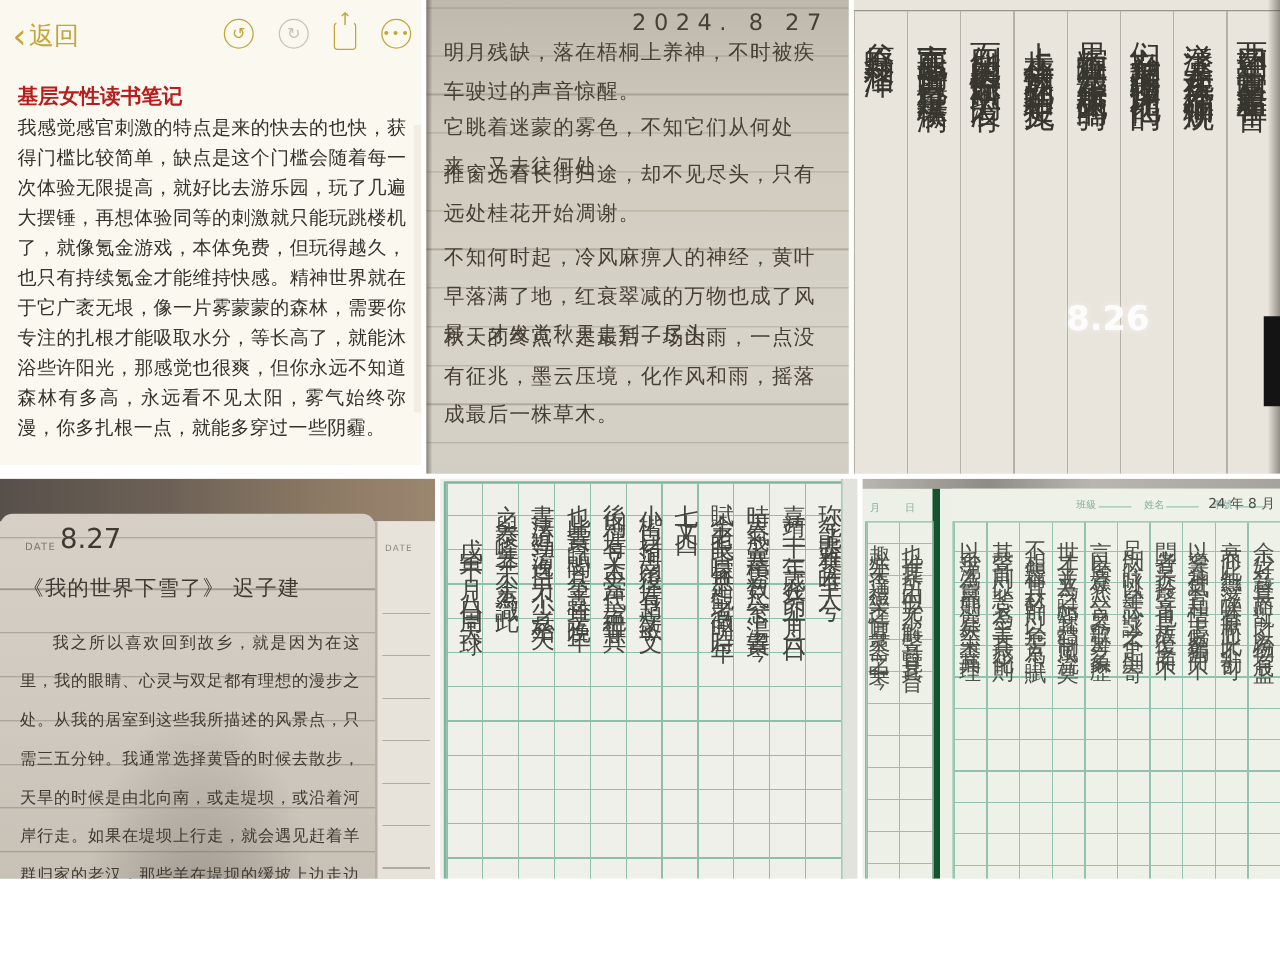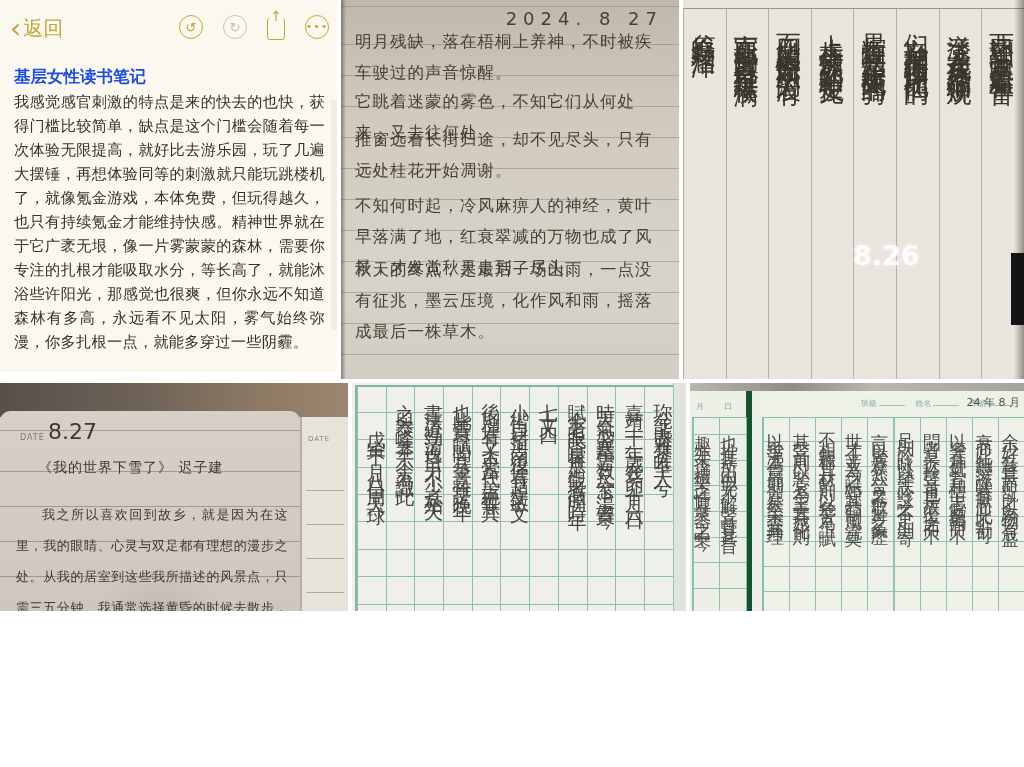--- a/index.html
+++ b/index.html
@@ -1,34 +1,34 @@
 <!DOCTYPE html>
 <html><head>
 <meta charset="utf-8">
 <style>
   html,body{margin:0;padding:0;background:#ffffff;}
-  .stage{position:relative;width:1024px;height:611px;background:#ffffff;overflow:hidden;
+  .stage{position:relative;width:1024px;height:703px;background:#ffffff;overflow:hidden;
          font-family:"DejaVu Sans",sans-serif;}
   .panel{position:absolute;overflow:hidden;}
 
   
   .notes{left:0;top:0;width:337px;height:379px;background:#fbf8f0;}
   .notes-header{position:absolute;left:0;top:12px;width:100%;height:34px;}
   .back-btn{position:absolute;left:10px;top:2px;color:#c2a53c;font-size:20px;line-height:28px;cursor:pointer;}
   .back-chevron{font-size:28px;vertical-align:-3px;margin-right:2px;}
   .hdr-icons{position:absolute;right:8px;top:2px;display:flex;gap:20px;align-items:center;}
   .circ{width:22px;height:22px;border:1.6px solid #c2a53c;border-radius:50%;color:#c2a53c;
         display:flex;align-items:center;justify-content:center;font-size:13px;line-height:1;}
   .circ.disabled{border-color:#c6c2b8;color:#c6c2b8;}
   .share-ic{position:relative;width:16px;height:20px;border:1.6px solid #c2a53c;border-radius:3px;margin-top:4px;}
   .share-ic:before{content:"↑";position:absolute;left:50%;top:-11px;transform:translateX(-50%);
                    color:#c2a53c;font-size:14px;background:#fbf8f0;padding:0 1px;}
   .dots{letter-spacing:1px;font-size:11px;margin-top:-2px;}
   .note-date{position:absolute;left:0;top:46px;width:100%;text-align:center;color:#8f8b80;font-size:13.5px;}
-  .note-title{position:absolute;left:14px;top:66px;right:12px;color:#1d4ed8;font-size:16.5px;font-weight:bold;}
+  .note-title{position:absolute;left:14px;top:66px;right:12px;color:#b91c1c;font-size:16.5px;font-weight:bold;}
   .note-body{position:absolute;left:14px;top:90px;right:12px;color:#35322c;font-size:15.2px;line-height:1.58;
              text-align:justify;letter-spacing:.3px;}
   .note-bottombar{position:absolute;left:0;bottom:0;width:100%;height:7px;background:#ffffff;}
   .note-scrollstrip{position:absolute;right:0;top:100px;width:6px;height:230px;background:#f1ede3;}
 
   
   .diary{left:341px;top:0;width:338px;height:379px;color:#463f35;
          background:linear-gradient(180deg,#bfb8ad 0%,#cfc9be 30%,#d8d3c8 70%,#d3cec3 100%);}
   .diary:before{content:"";position:absolute;inset:0;
          background:repeating-linear-gradient(180deg,transparent 0 30px,rgba(105,99,88,.35) 30px 31px);
@@ -62,21 +62,21 @@
   .nb-page{position:absolute;left:0;top:28px;width:300px;height:356px;
         background:linear-gradient(180deg,#d6d0c6 0%,#cfc9bf 45%,#c3bdb2 100%);
         border-radius:10px 10px 0 0;}
   .nb-page:before{content:"";position:absolute;inset:0;
         background:repeating-linear-gradient(180deg,transparent 0 34px,rgba(100,94,84,.45) 34px 35px);
         background-position:0 26px;}
   .nb-shadow{position:absolute;left:60px;top:150px;width:200px;height:234px;
         background:radial-gradient(ellipse at 50% 90%,rgba(60,55,48,.35),transparent 70%);}
   .nb-datelabel{position:absolute;left:20px;top:22px;font-size:8px;color:#7d776c;letter-spacing:1px;}
   .nb-dateval{position:absolute;left:48px;top:8px;font-size:22px;}
-  .nb-title{position:absolute;left:18px;top:48px;font-size:14px;letter-spacing:1px;margin-left:20px;}
+  .nb-title{position:absolute;left:18px;top:48px;font-size:17px;letter-spacing:1px;}
   .nb-body{position:absolute;left:16px;top:88px;width:272px;margin:0;font-size:13px;line-height:31px;
         text-indent:2em;letter-spacing:.5px;text-align:justify;}
   .nb-facing{position:absolute;right:0;top:34px;width:46px;height:350px;background:#e7e3da;
         border-left:2px solid #b6b0a5;}
   .nb-facing:before{content:"";position:absolute;inset:40px 4px 0 4px;
         background:repeating-linear-gradient(180deg,transparent 0 33px,rgba(120,115,105,.5) 33px 34px);}
   .nb-facing-date{position:absolute;left:6px;top:18px;font-size:7px;color:#8b857a;letter-spacing:1px;}
 
   
   .colophon{left:352px;top:383px;width:334px;height:384px;background:#eff0e9;}

